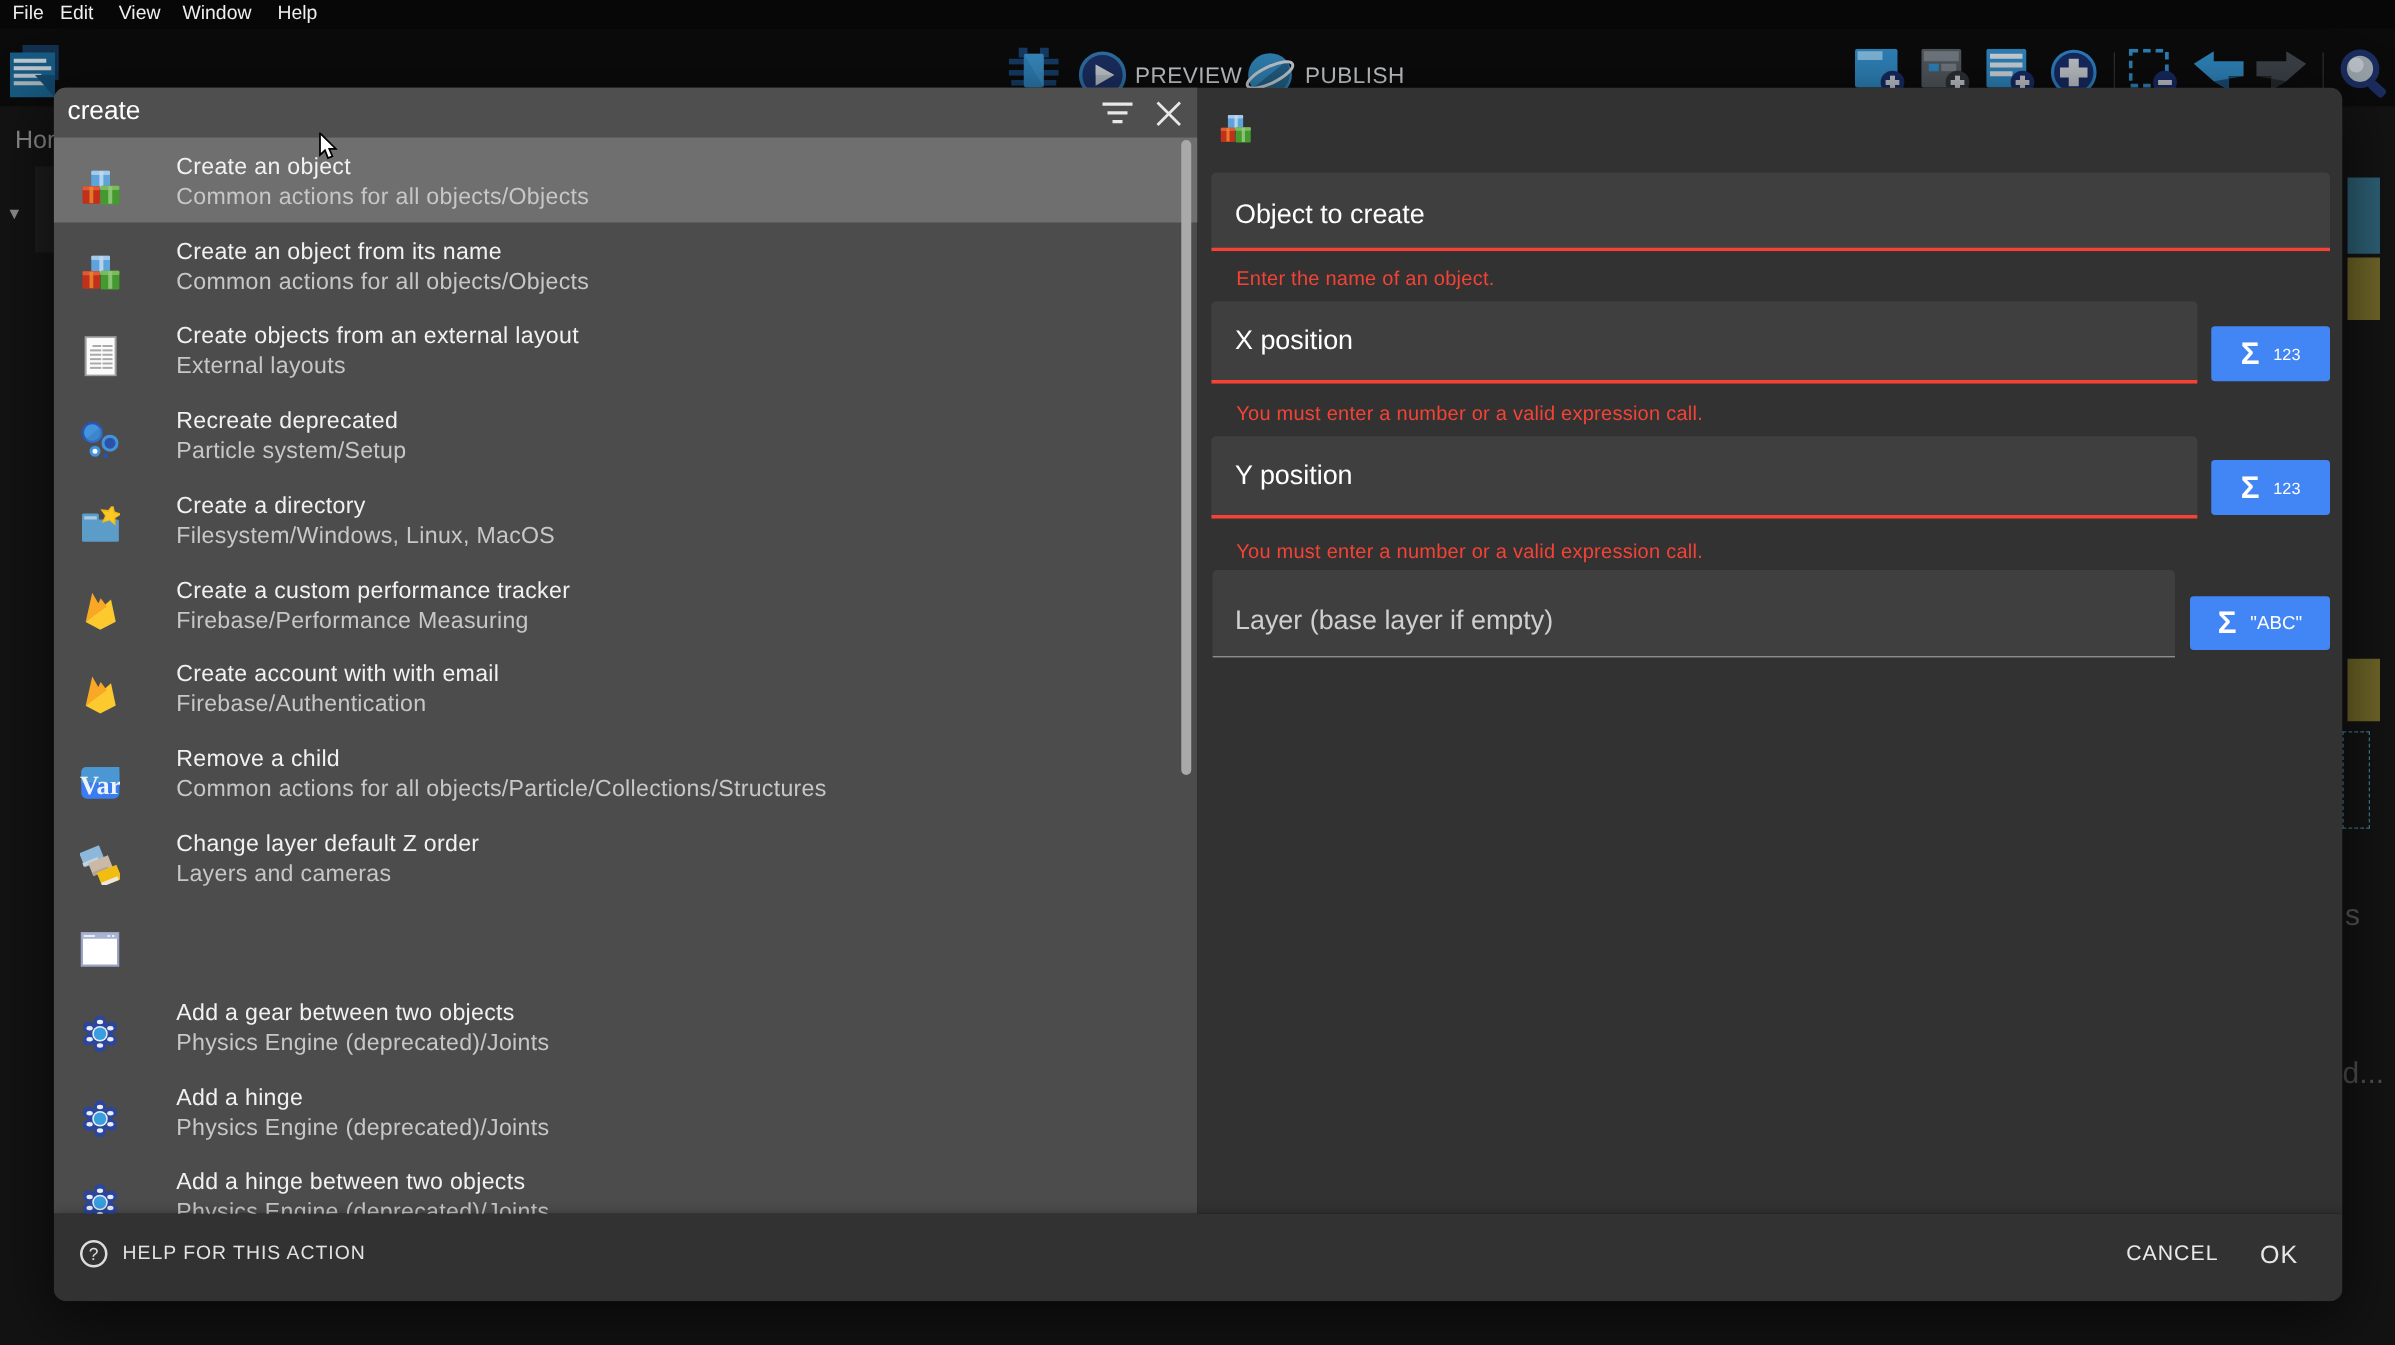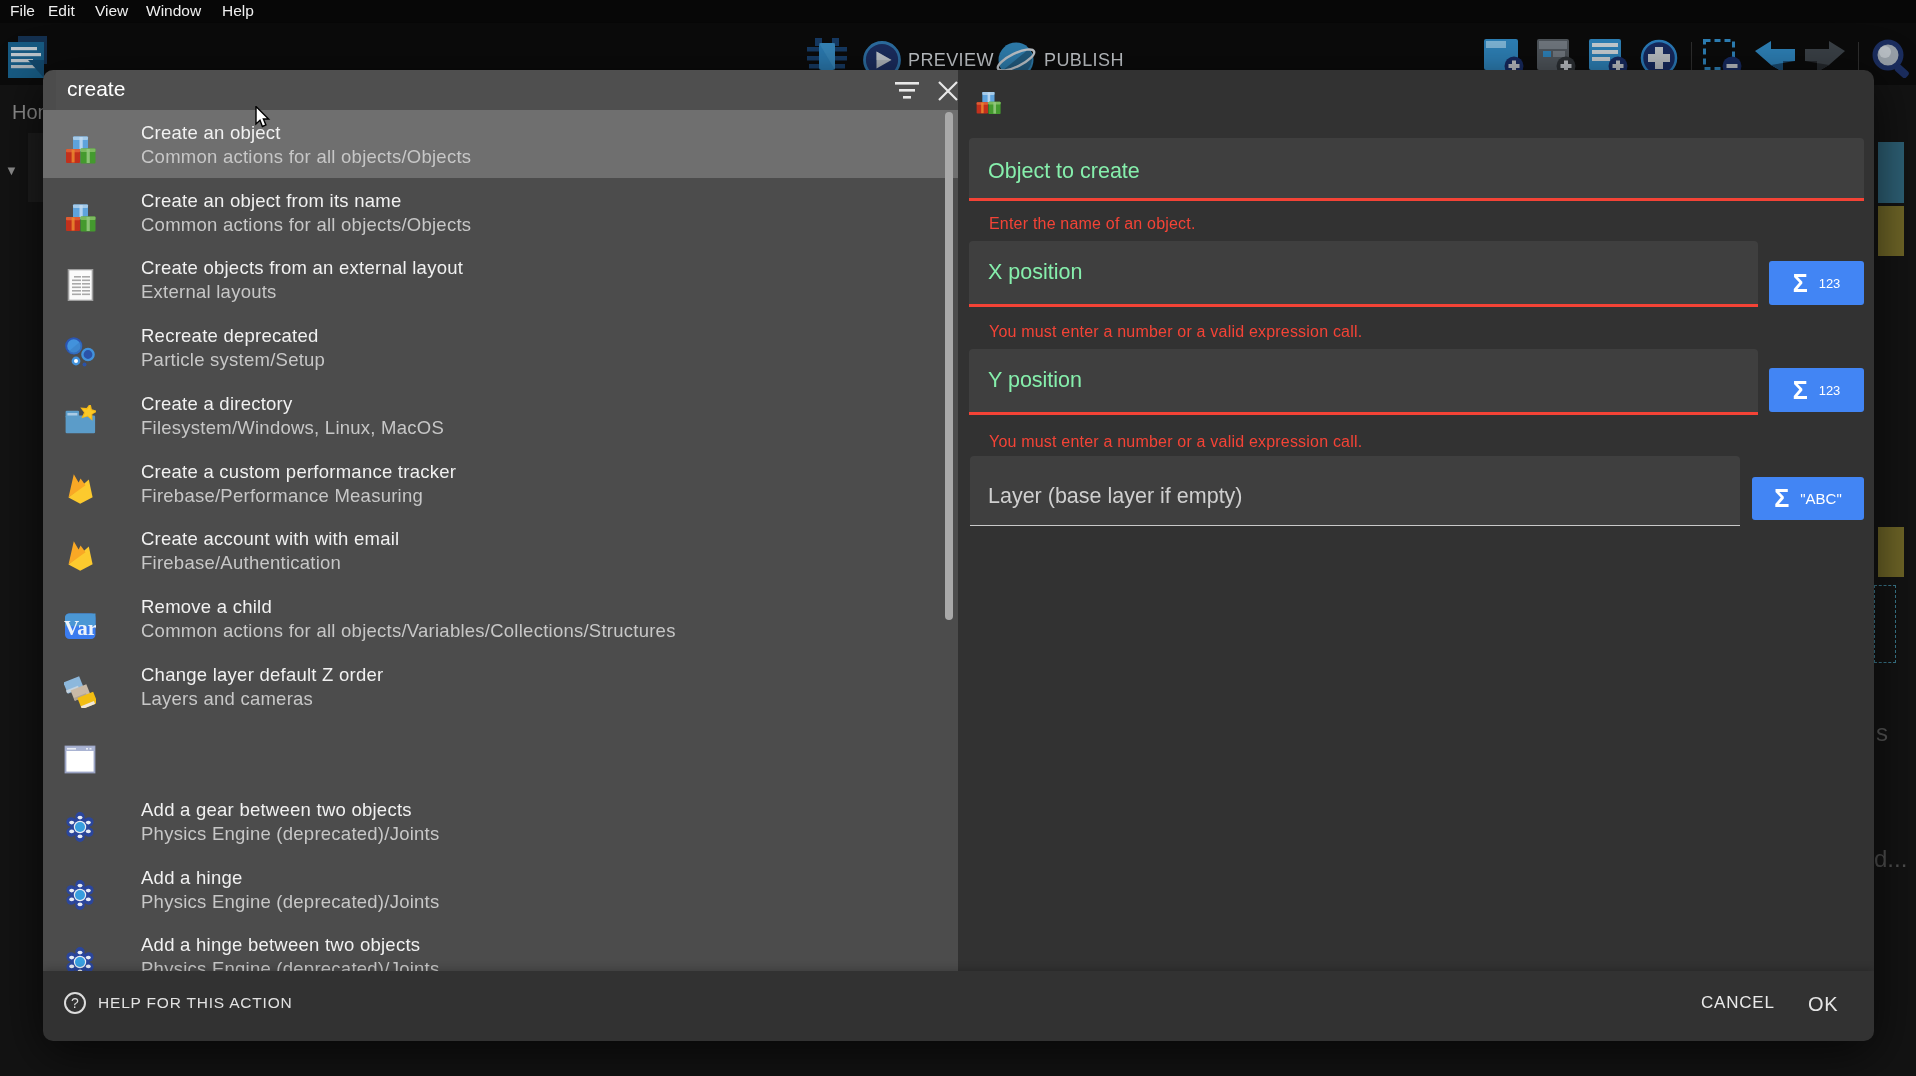--- a/index.html
+++ b/index.html
@@ -10,33 +10,33 @@
   #menubar { position:absolute; left:0; top:0; width:1916px; height:23px; background:#070707; }
   #menubar span { position:absolute; top:2px; color:#efefef; font-size:15.5px; }
   #toolbar { position:absolute; left:0; top:23px; width:1916px; height:62px; background:#0b0b0b; }
   .tbtext { position:absolute; color:#c2c6ca; font-size:18px; letter-spacing:0.4px; }
   
   .bgfrag { position:absolute; }
   
   #dialog { position:absolute; left:43px; top:70px; width:1831px; height:971px;
     border-radius:10px; overflow:hidden; box-shadow:0 12px 50px rgba(0,0,0,0.65); }
   #listpanel { position:absolute; left:0; top:0; width:915px; height:901px; background:#4c4c4c; }
-  #searchhdr { position:absolute; left:13px; top:0; width:915px; height:40px; background:#4f4f4f; }
+  #searchhdr { position:absolute; left:0; top:0; width:915px; height:40px; background:#4f4f4f; }
   #searchhdr .q { position:absolute; left:11px; top:7px; color:#ffffff; font-size:21px; }
   .row { position:absolute; left:0; width:915px; height:68px; }
   .row .ic { position:absolute; left:21px; top:24px; width:32px; height:32px;font-weight:bold; }
   .row .tx { position:absolute; left:98px; top:11px; }
   .row .t1 { font-size:18.5px; color:#f1f1f1; line-height:24px; letter-spacing:0.25px; white-space:nowrap; }
   .row .t2 { font-size:18.5px; color:#c7c7c7; line-height:24px; letter-spacing:0.25px; white-space:nowrap; }
   #scrollthumb { position:absolute; left:902px; top:42px; width:8px; height:508px;
     background:#a9a9a9; border-radius:4px; }
   #rightpanel { position:absolute; left:915px; top:0; width:916px; height:901px; background:#323232; }
   .field { position:absolute; background:#3f3f3f; border-radius:4px 4px 0 0; }
   .flabel { position:absolute; left:30px; font-size:21.5px; }
-  .red { color:#86efac;text-align:center; }
+  .red { color:#ffffff;text-align:center; }
   .helper { position:absolute; font-size:16px; letter-spacing:0.2px; color:#f44336; white-space:nowrap; }
   .ebtn { position:absolute; background:#4285f4; border-radius:3px; color:#fff;
     display:flex; align-items:center; justify-content:center; }
   .ebtn .sig { font-size:25px; font-weight:600; margin-right:11px; }
   .ebtn .bt { font-size:13px; }
   #footer { position:absolute; left:0; top:901px; width:1831px; height:70px; background:#323232;
     box-shadow:0 -2px 8px rgba(0,0,0,0.2); }
   #footer .help { position:absolute; left:55px; top:23px; color:#e2e2e2; font-size:15.5px; letter-spacing:0.8px; }
   #footer .cancel { position:absolute; left:1658px; top:22px; color:#eaeaea; font-size:17px; letter-spacing:0.8px; }
   #footer .ok { position:absolute; left:1765px; top:22px; color:#e5e5e5; font-size:20px; letter-spacing:0.8px; }
@@ -270,21 +270,21 @@
           </div>
   </div>
         <div class="row" style="top:513.9000000000001px; ">
     <div class="ic"><svg width="32" height="32" viewBox="0 0 32 32">
  <rect x="1" y="5.5" width="30.5" height="25.5" rx="4.5" fill="#3b7cf0"></rect>
  <path d="M5.5 5.5 h26 v12.75 h-30.5 v-8.25 q0-4.5 4.5-4.5 Z" fill="#4b97d4"></path>
  <text x="16.5" y="27" text-anchor="middle" font-size="21" fill="#edf3fa" font-family="Liberation Serif">Var</text>
 </svg></div>
     <div class="tx">
             <div class="t1">Remove a child</div>
-            <div class="t2">Common actions for all objects/Variables/Collections/Structures</div>
+            <div class="t2">Common actions for all objects/Particle/Collections/Structures</div>
           </div>
   </div>
         <div class="row" style="top:581.6px; ">
     <div class="ic"><svg width="32" height="32" viewBox="0 0 32 32">
  <rect x="1" y="3" width="17" height="12" fill="#8db8dc" transform="rotate(-22 9.5 9)"></rect>
  <rect x="2" y="12" width="13" height="3" fill="#c5d3de" transform="rotate(-22 8.5 13.5)"></rect>
  <rect x="8" y="11" width="17" height="11" fill="#c9b9a6" transform="rotate(-22 16.5 16.5)"></rect>
  <rect x="10" y="19.5" width="13" height="3" fill="#b0a495" transform="rotate(-22 16.5 21)"></rect>
  <rect x="15" y="18.5" width="17" height="12" fill="#f2bd12" transform="rotate(-22 23.5 24.5)"></rect>
  <rect x="17" y="27.5" width="14" height="3.2" fill="#efe6da" transform="rotate(-22 24 29)"></rect>

